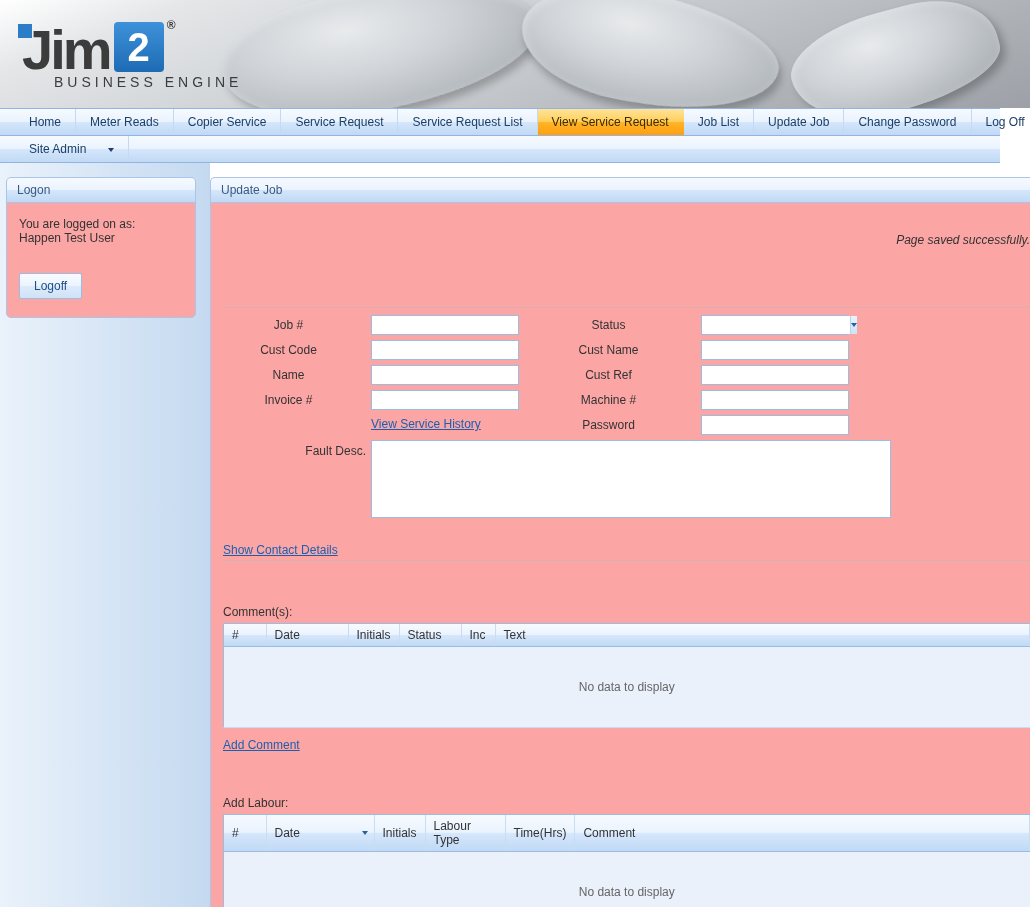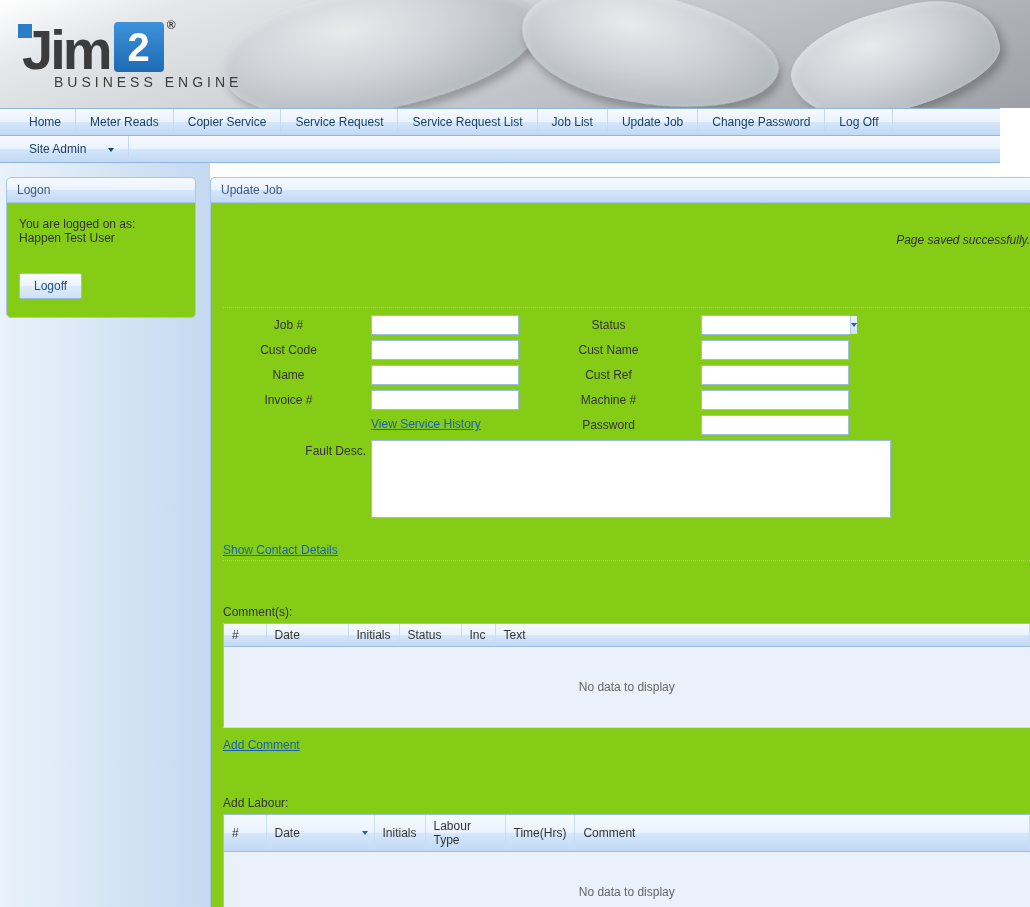--- a/index.html
+++ b/index.html
@@ -123,21 +123,21 @@
   
   .workspace {
     display: flex;
     align-items: flex-start;
     padding: 14px 0 0 6px;
     gap: 14px;
   }
 
   
   .panel {
-    background: #84cc16;
+    background: #fca5a5;
     border: 1px solid #a9c6e8;
     border-radius: 5px;
     overflow: hidden;
   }
   .panel-logon { width: 190px; }
   .panel-header {
     padding: 5px 10px;
     font-weight: normal;
     color: #3a5a80;
     background: linear-gradient(#f6faff 0%, #eaf3fe 48%, #d4e6fb 52%, #c1d9f5 100%);
@@ -306,20 +306,21 @@
   </div>
   <div class="logo-tagline">BUSINESS ENGINE</div>
 </div>
 
 <div class="menubar">
   <div class="menu-item">Home</div>
   <div class="menu-item">Meter Reads</div>
   <div class="menu-item">Copier Service</div>
   <div class="menu-item">Service Request</div>
   <div class="menu-item">Service Request List</div>
+  <div class="menu-item active">View Service Request</div>
   <div class="menu-item">Job List</div>
   <div class="menu-item">Update Job</div>
   <div class="menu-item">Change Password</div>
   <div class="menu-item">Log Off</div>
 </div>
 <div class="menubar secondary">
   <div class="menu-item">
     <span>Site Admin</span>
     <span class="caret"></span>
   </div>

